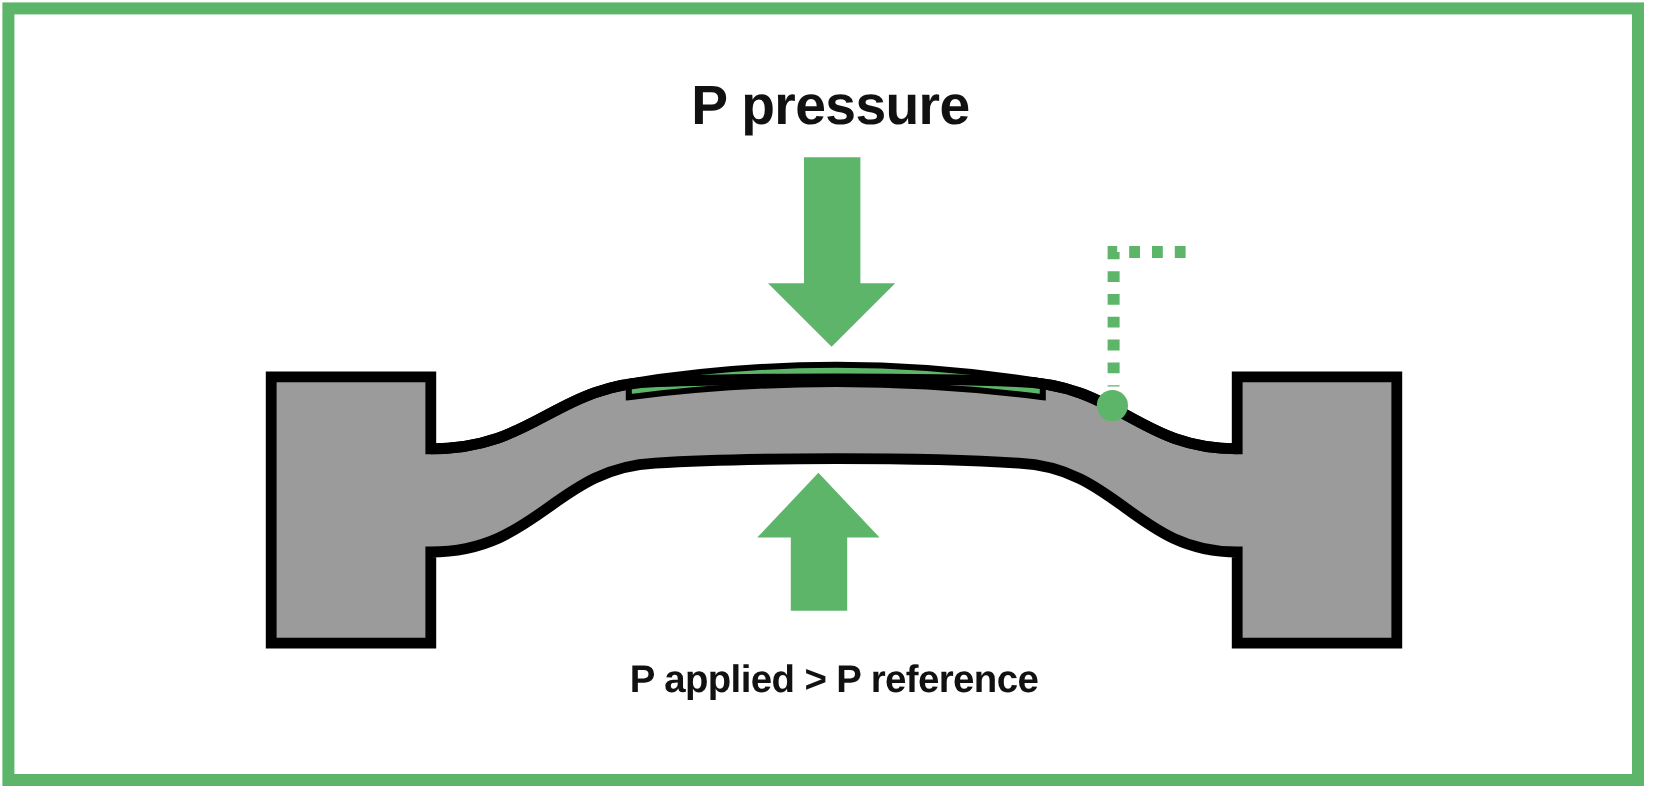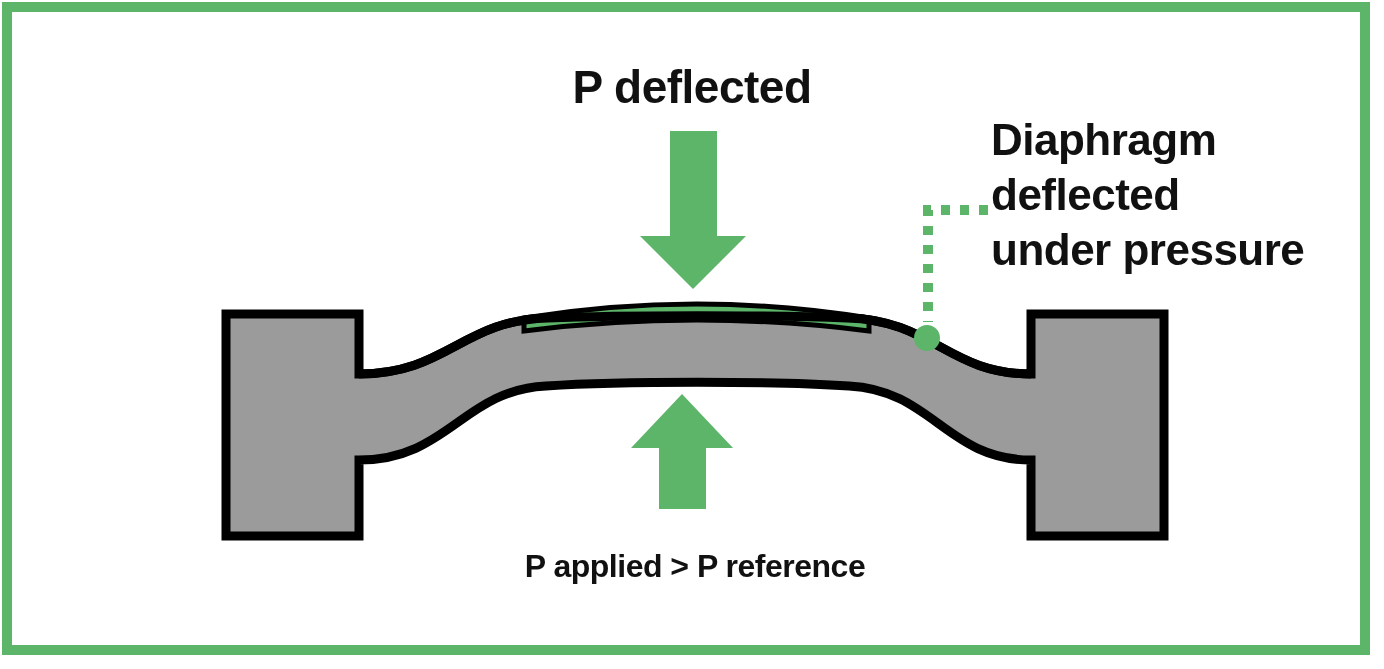--- a/index.html
+++ b/index.html
@@ -97,22 +97,19 @@
 
     <polygon points="670,131 717,131 717,236 746,236 693,289 640,236 670,236" fill="#5db56a"></polygon>
 
     <polygon points="682,394 733,448 706,448 706,509 659,509 659,448 631,448" fill="#5db56a"></polygon>
 
     <polyline points="988,210 928,210 928,322" fill="none" stroke="#5db56a" stroke-width="10" stroke-dasharray="9 10"></polyline>
 
     <circle cx="927" cy="338" r="13" fill="#5db56a"></circle>
   </svg>
 
-  <div class="label label-top">P deflected</div>
+  <div class="label label-top">P pressure</div>
 
-  <div class="label label-callout">Diaphragm
-deflected
-under pressure</div>
 
   <div class="label label-bottom">P applied &gt; P reference</div>
 
   <div class="frame"></div>
 </div>
 
 </body></html>

